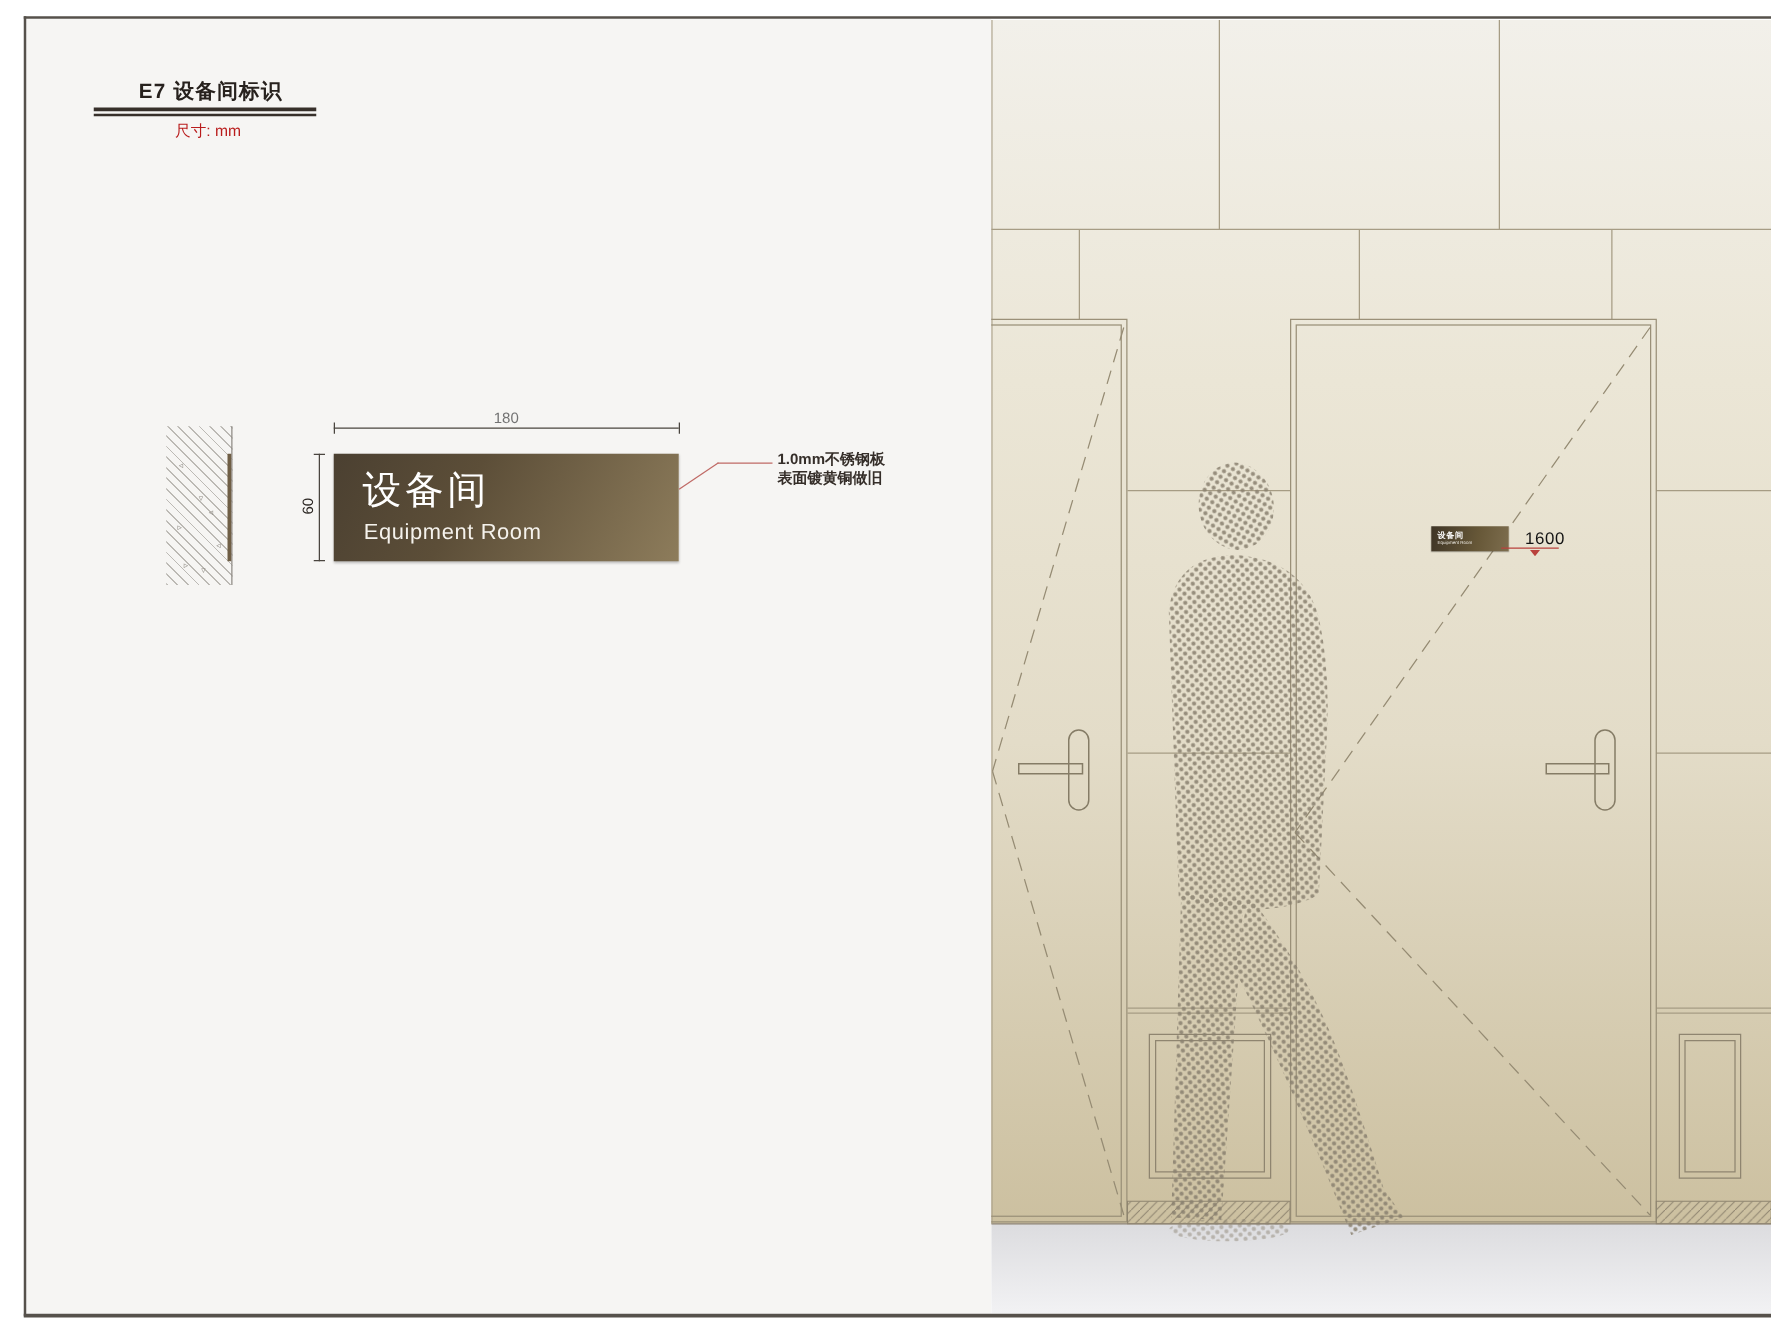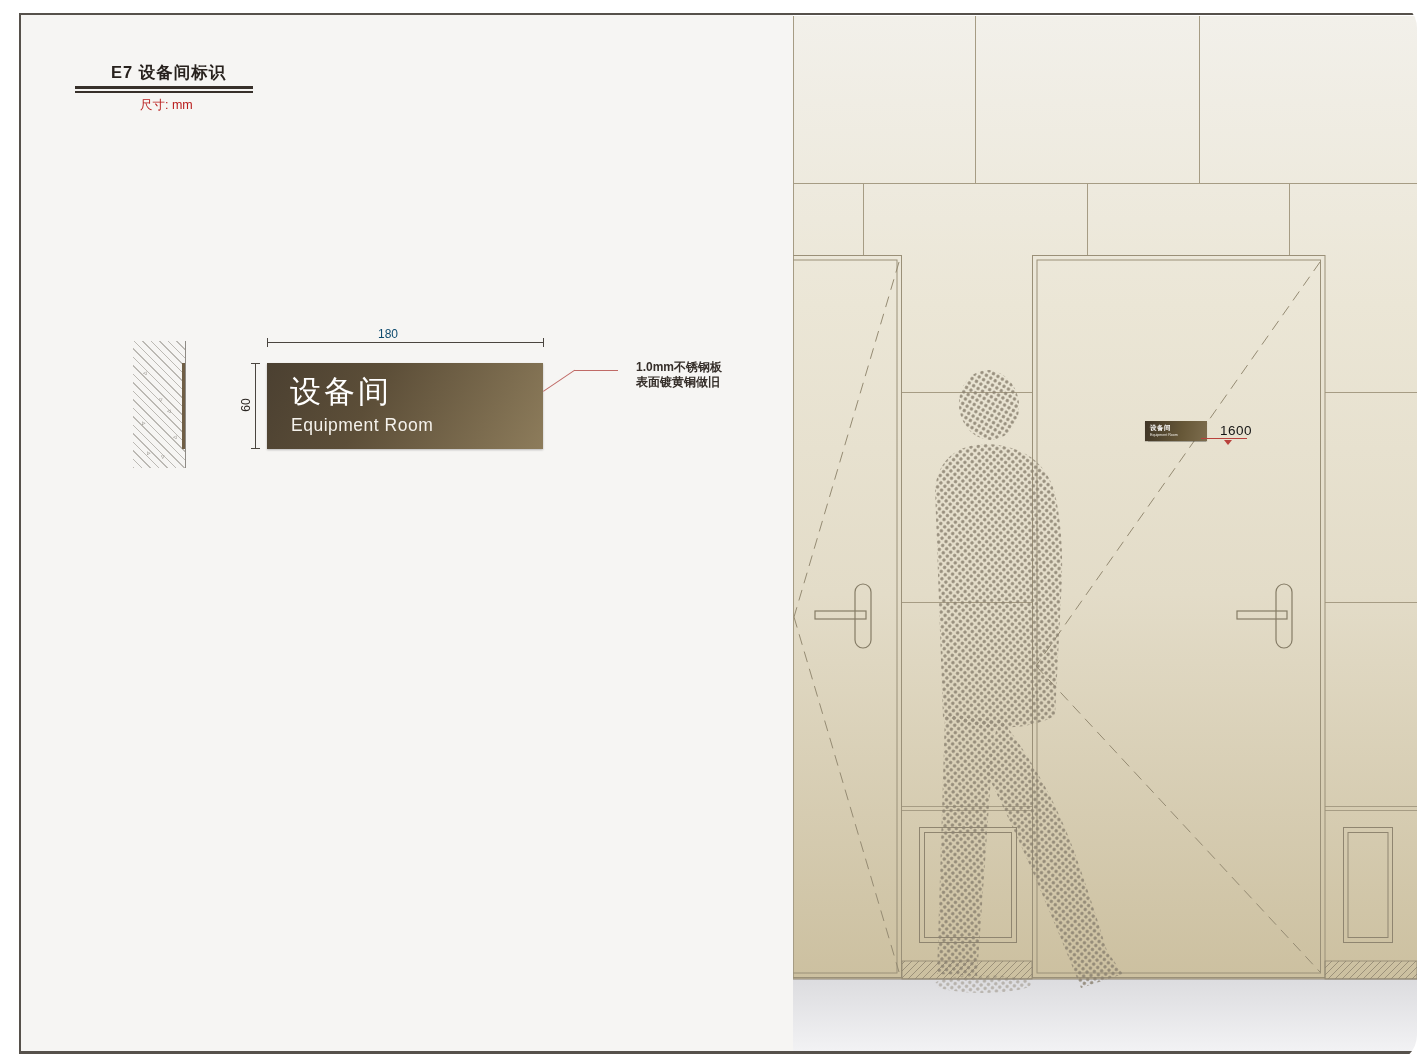--- a/index.html
+++ b/index.html
@@ -1,17 +1,17 @@
 <!DOCTYPE html>
 <html style="--panel-dark: #4b4031; --panel-light: #8d7c5b; --leader-red: #c06a66; --marker-red: #b9413c; --wall-top: #f2f0ea; --wall-mid: #e3dcc8; --wall-bottom: #ccc0a0; --line-color: #9a9078;"><head>
 <meta charset="utf-8">
 <style>
   html,body{margin:0;padding:0;background:#ffffff;}
   #stage{position:relative;width:1417px;height:1063px;background:#ffffff;overflow:hidden;
-         font-family:"Liberation Sans","DejaVu Sans",sans-serif;border-radius:28px;}
+         font-family:"Liberation Sans","DejaVu Sans",sans-serif;}
   .abs{position:absolute;}
 
   
   #border-top{left:19px;top:13px;width:1398px;height:2px;background:#56514b;}
   #border-left{left:19px;top:13px;width:2px;height:1040px;background:#56514b;}
   #border-bottom{left:19px;top:1051px;width:1398px;height:2.5px;background:#56514b;}
   #page-left-bg{left:21px;top:15px;width:772px;height:1036px;background:#f6f5f3;}
 
   
   #page-title{left:111px;top:62px;font-size:16.5px;font-weight:bold;color:#27211d;letter-spacing:1px;}
@@ -25,39 +25,39 @@
     repeating-linear-gradient(45deg, rgba(140,136,128,0.55) 0 1px, transparent 1px 6px);}
   #section-face-line{left:185px;top:341px;width:1px;height:127px;background:#8f8b85;}
   #section-plate{left:182px;top:363px;width:2.5px;height:86px;background:#6f5e45;}
   .agg{position:absolute;font-size:7px;color:#8f8b84;line-height:7px;}
 
   
   .dim-line{background:#4a453f;}
   #dimw-line{left:267px;top:342px;width:276px;height:1px;}
   #dimw-tick-a{left:266.5px;top:338px;width:1px;height:9px;}
   #dimw-tick-b{left:542.5px;top:338px;width:1px;height:9px;}
-  #dim-width{left:378px;top:327px;width:54px;text-align:left;font-size:12px;color:#0c4a6e;}
+  #dim-width{left:378px;top:327px;width:54px;text-align:center;font-size:12px;color:#737373;}
   #dimh-line{left:255px;top:363px;width:1px;height:86px;}
   #dimh-tick-a{left:251px;top:362.5px;width:9px;height:1px;}
   #dimh-tick-b{left:251px;top:448px;width:9px;height:1px;}
   #dim-height{left:232px;top:398px;width:28px;text-align:center;font-size:12px;color:#2b2622;
               transform:rotate(-90deg);}
 
   
   #spec-panel{left:267px;top:363px;width:276px;height:86px;
      background:linear-gradient(118deg, var(--panel-dark,#4b4031) 0%, #5c4e38 38%, var(--panel-light,#8d7c5b) 100%);
      box-shadow:0 1px 2px rgba(0,0,0,0.25);}
   #spec-panel-zh{left:23px;top:8px;font-size:31px;font-weight:300;color:#ffffff;letter-spacing:3px;}
   #spec-panel-en{left:24px;top:52px;font-size:17.5px;font-weight:300;color:#f5f2ec;letter-spacing:0.5px;}
 
   
   .leader{background:var(--leader-red,#c06a66);}
   #leader-diag{left:543px;top:391px;width:38px;height:1px;transform-origin:0 0;transform:rotate(-34deg);}
   #leader-horiz{left:574px;top:369.5px;width:44px;height:1px;}
-  #material-note{left:622px;top:360px;font-size:12px;font-weight:bold;color:#352e29;line-height:15px;margin-left:14px;}
+  #material-note{left:622px;top:360px;font-size:12px;font-weight:bold;color:#352e29;line-height:15px;}
 
   
   #elevation{left:793px;top:16px;width:624px;height:1035px;}
   #elevation svg{display:block;}
 
   
   #door-sign{left:1145px;top:421px;width:62px;height:20px;
      background:linear-gradient(100deg,#3f3526 0%,#675838 60%,#7d6d4e 100%);
      box-shadow:0 0.5px 1px rgba(0,0,0,0.3);}
   #door-sign-zh{left:5px;top:2.5px;font-size:6.5px;font-weight:bold;color:#ffffff;letter-spacing:0.5px;}

